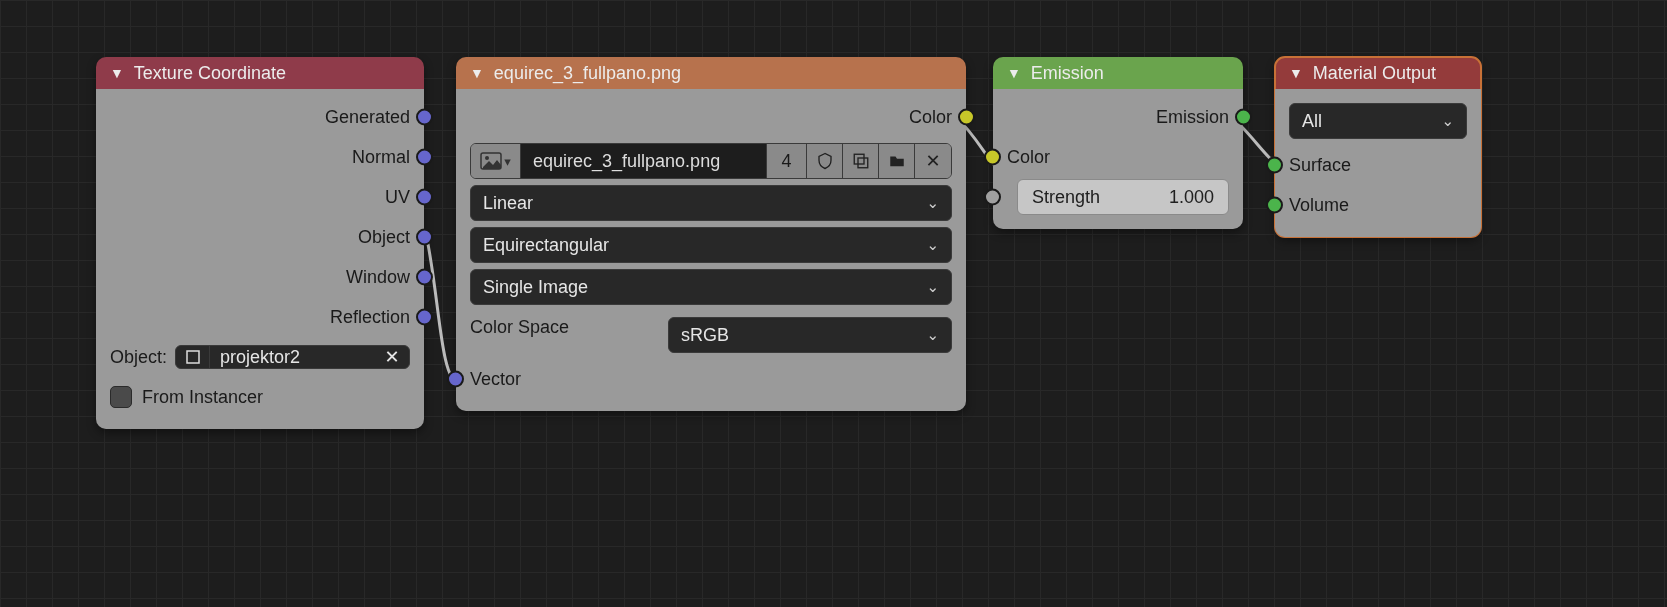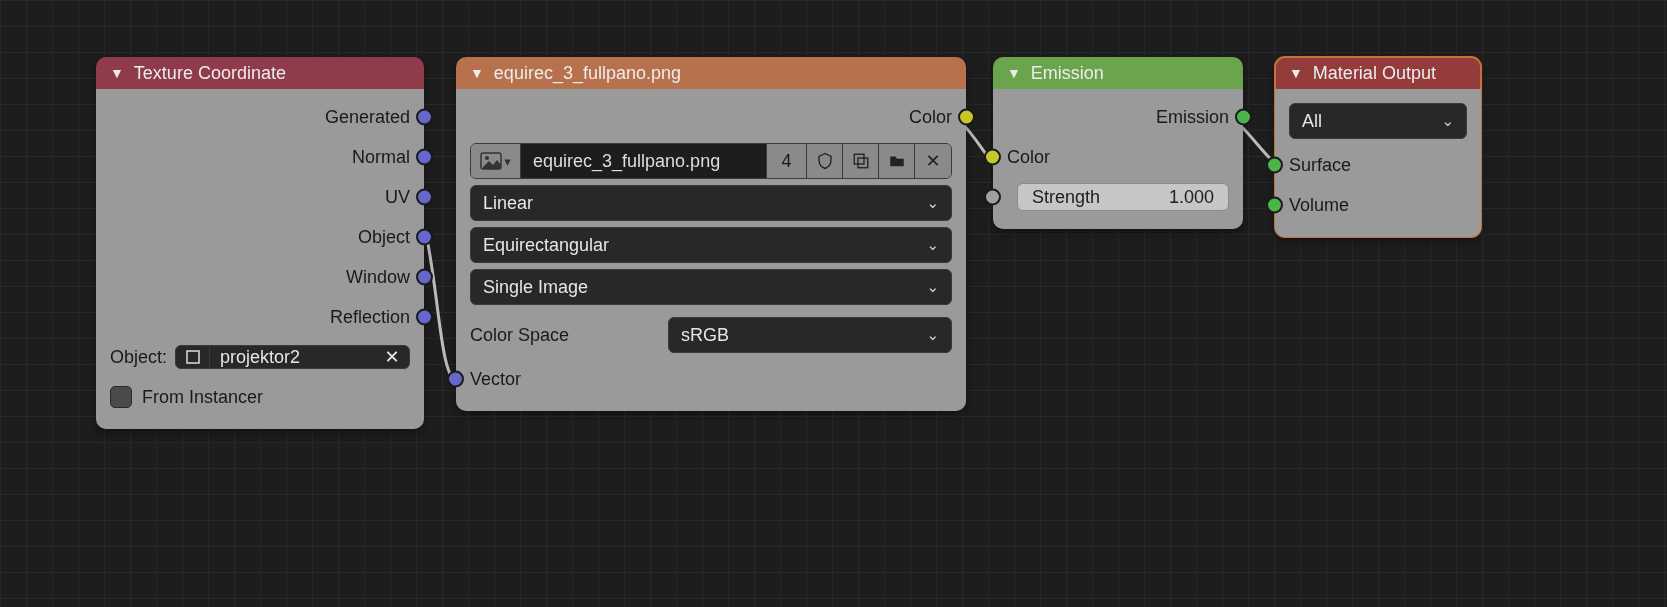--- a/index.html
+++ b/index.html
@@ -88,21 +88,21 @@
     justify-content: space-between;
     border: 1px solid #3a3a3a;
     cursor: default;
   }
   .chev { opacity:0.9; font-size:15px; }
 
   .numfield {
     background: #545454;
     border: 1px solid #3a3a3a;
     border-radius: 6px;
-    height: 28px;
+    height: 36px;
     color: #e6e6e6;
     display:flex; align-items:center; justify-content:space-between;
     padding: 0 14px;
     font-size: 18px;
   }
   .numfield.light { background: #c6c6c6; color:#202020; border-color:#8a8a8a; }
 
   .objfield {
     display:flex; align-items:center;
     background:#282828; border-radius:6px; height:24px;
@@ -132,21 +132,21 @@
     border-right:1px solid #3a3a3a;
   }
   .filestrip .seg:last-child { border-right:none; }
   .filestrip .segicon { width:50px; background:#8a8a8a; }
   .filestrip .segname { flex:1; justify-content:flex-start; padding:0 12px; }
   .filestrip .segnum  { width:40px; background:#8a8a8a; color:#1a1a1a; }
   .filestrip .segact  { width:36px; background:#8a8a8a; }
   .filestrip svg { display:block; }
 
   .proprow {
-    display:flex; align-items:center; justify-content:space-between;
+    display:flex; justify-content:space-between;
     padding: 6px 14px; font-size:18px; color:#1a1a1a;
   }
   .wideselect { margin:6px 14px; }
 
 </style>
 </head>
 <body>
 
 <svg class="connections">
 

